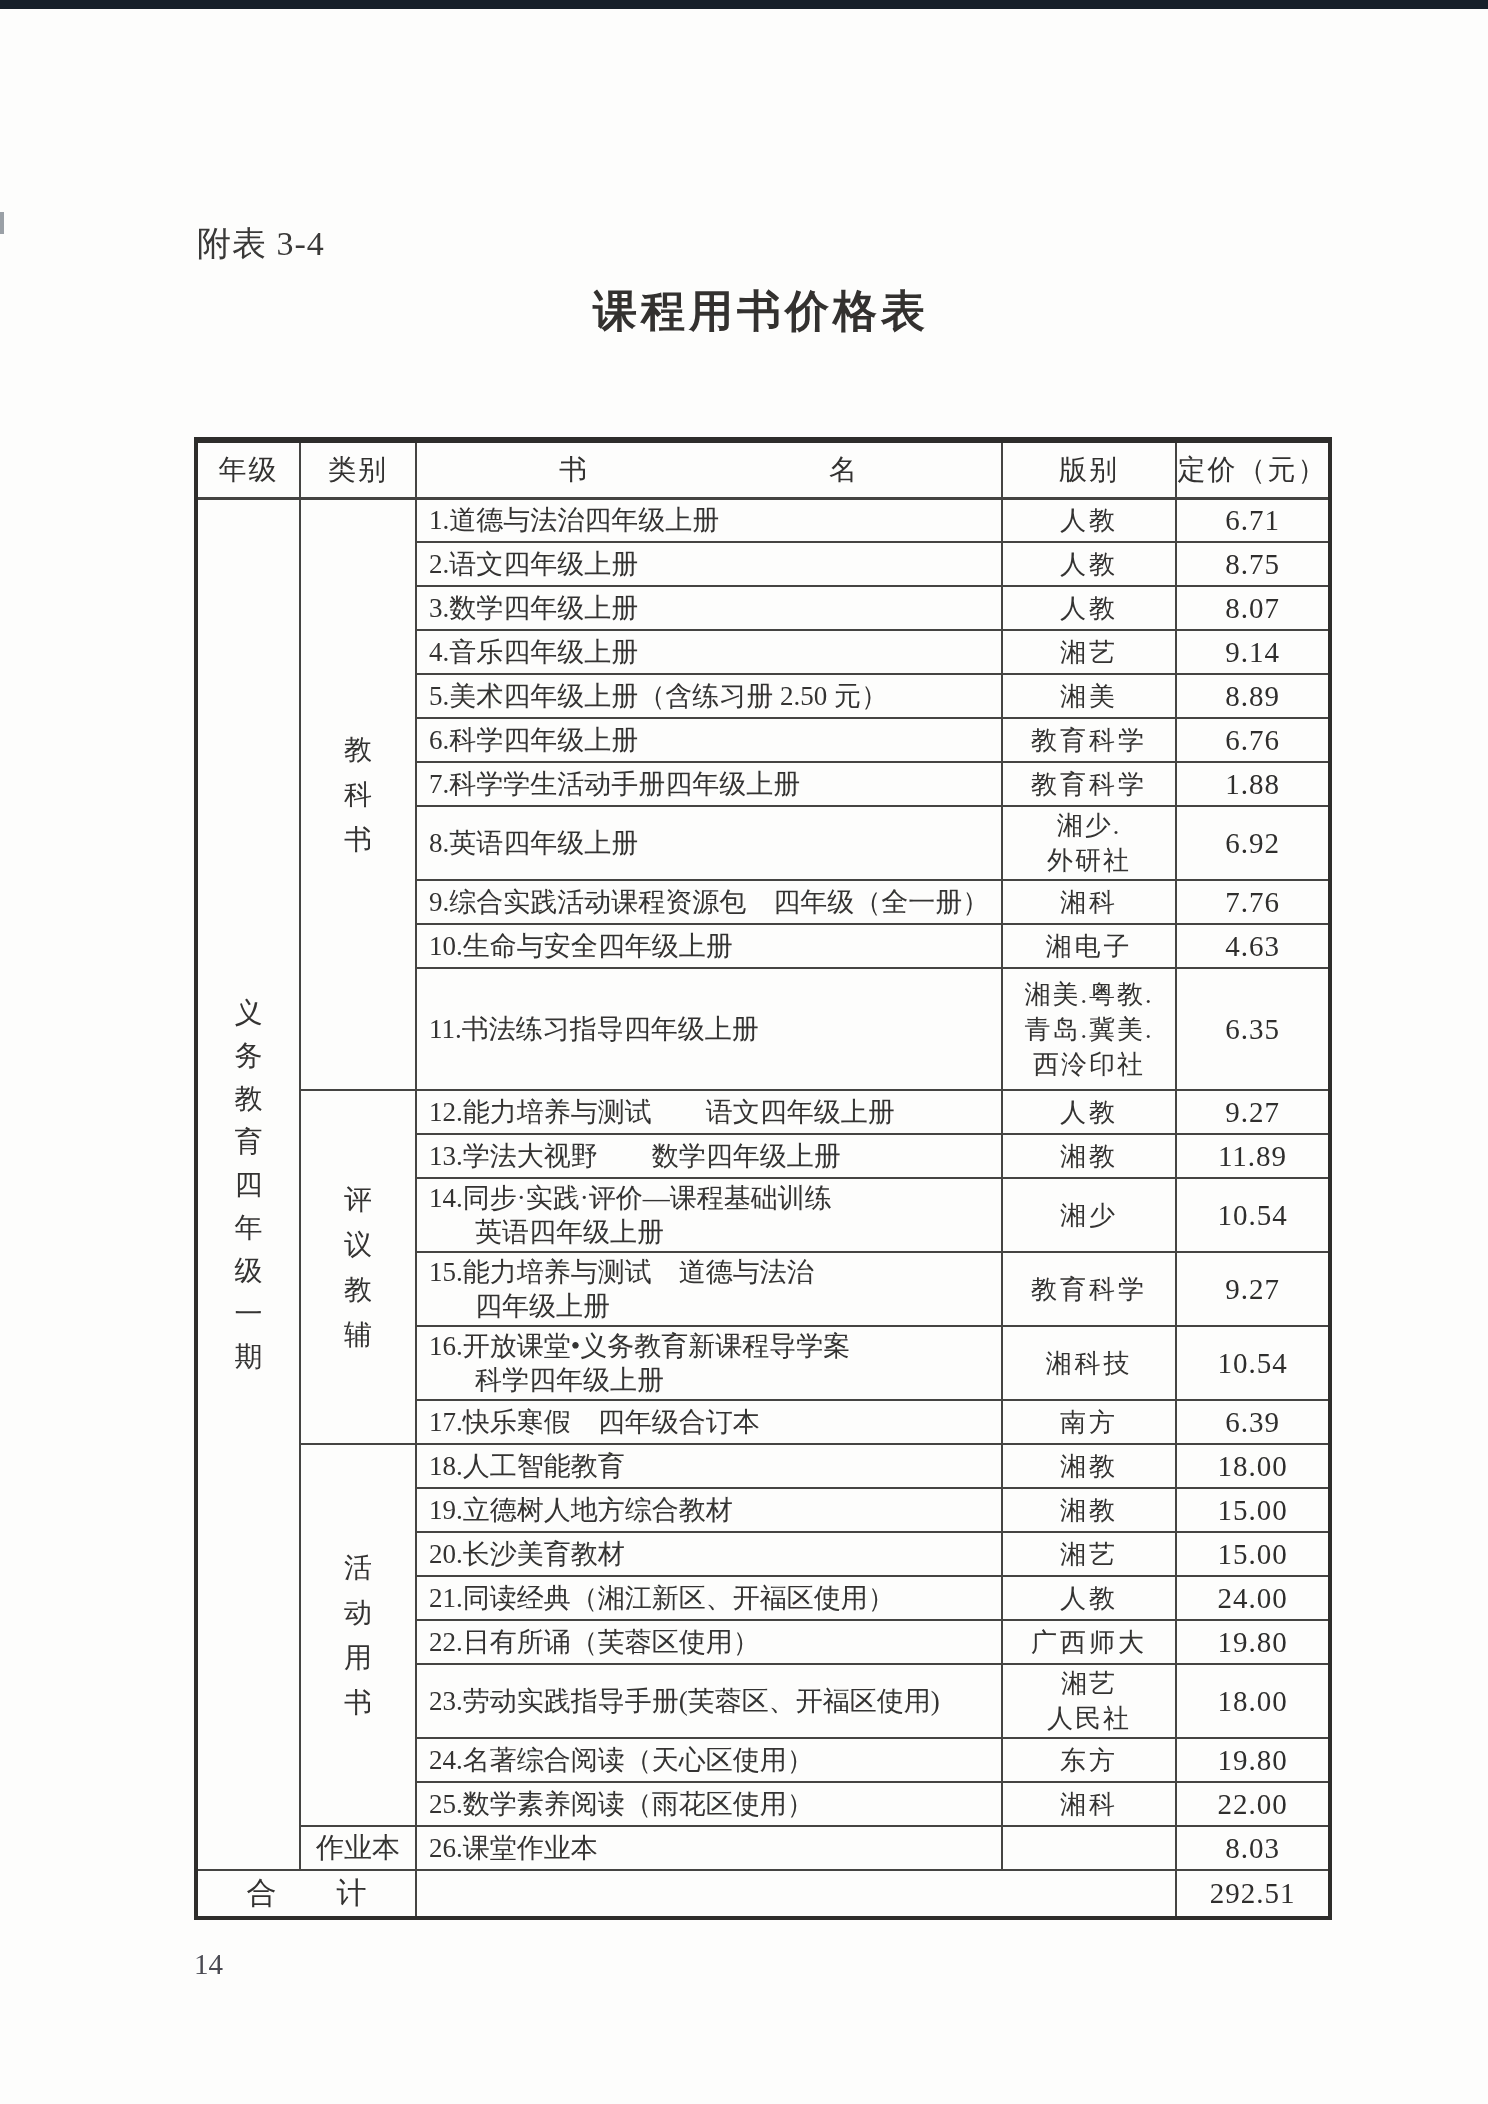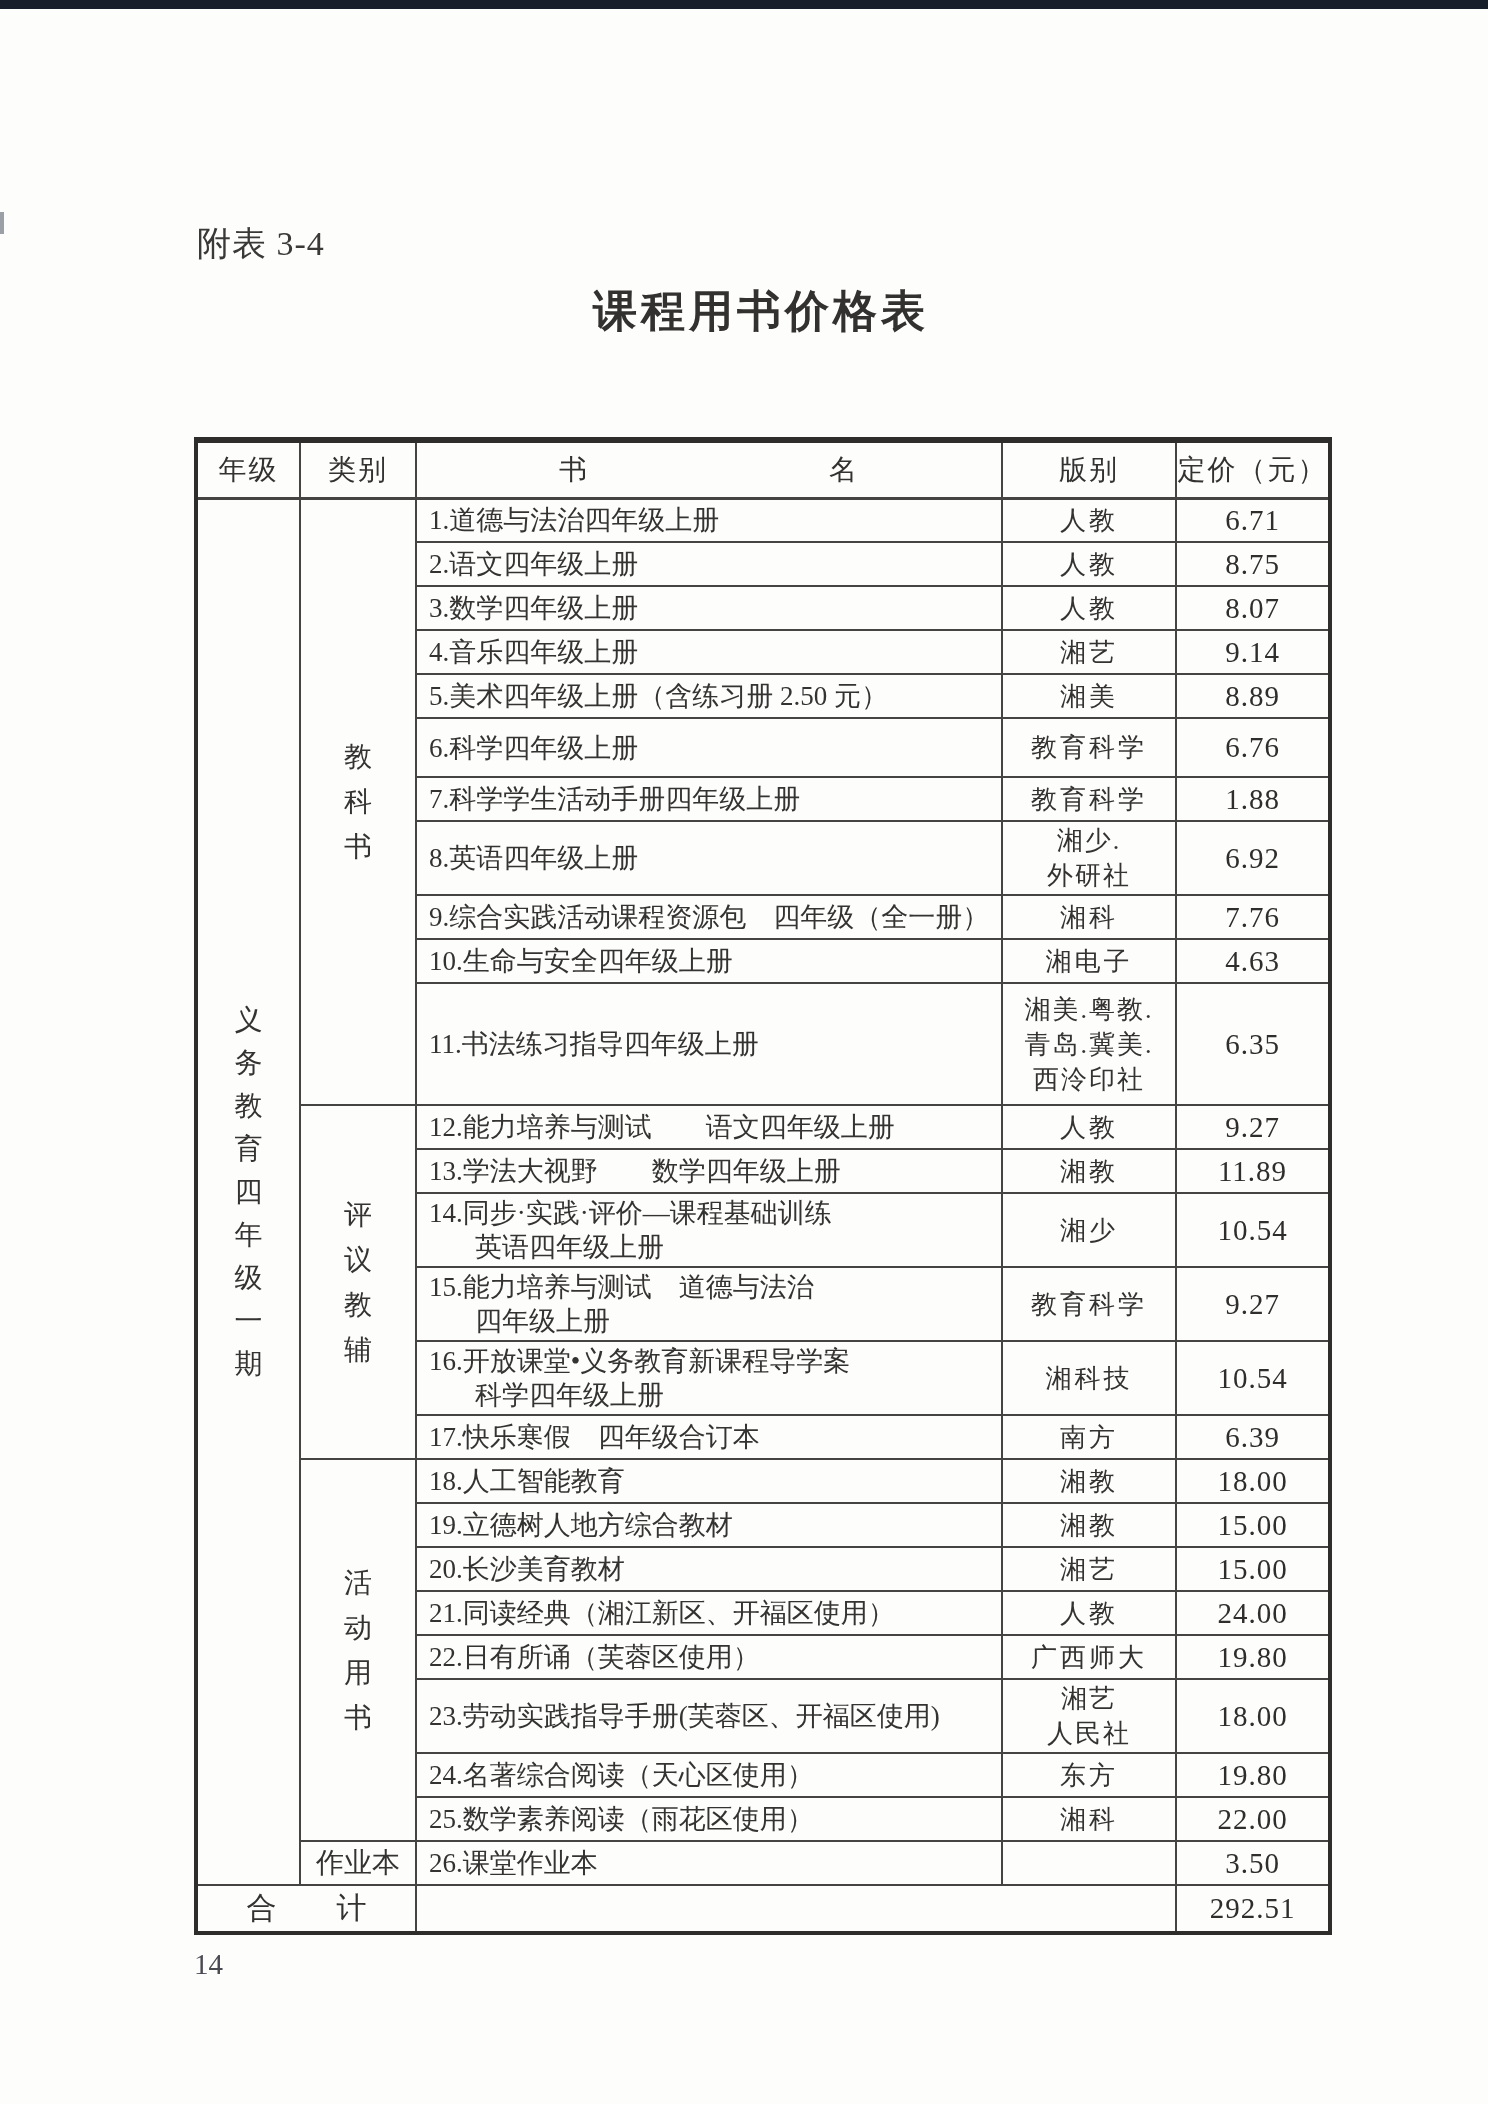--- a/index.html
+++ b/index.html
@@ -164,21 +164,21 @@
         <tr style="height: 44px;">
           <td class="c-name">4.音乐四年级上册</td>
           <td class="c-pub">湘艺</td>
           <td class="c-price">9.14</td>
         </tr>
         <tr style="height: 44px;">
           <td class="c-name">5.美术四年级上册（含练习册 2.50 元）</td>
           <td class="c-pub">湘美</td>
           <td class="c-price">8.89</td>
         </tr>
-        <tr style="height: 59px;">
+        <tr style="height: 44px;">
           <td class="c-name">6.科学四年级上册</td>
           <td class="c-pub">教育科学</td>
           <td class="c-price">6.76</td>
         </tr>
         <tr style="height: 44px;">
           <td class="c-name">7.科学学生活动手册四年级上册</td>
           <td class="c-pub">教育科学</td>
           <td class="c-price">1.88</td>
         </tr>
         <tr style="height: 74px;">
@@ -299,21 +299,21 @@
         </tr>
         <tr style="height: 44px;">
           <td class="c-name">25.数学素养阅读（雨花区使用）</td>
           <td class="c-pub">湘科</td>
           <td class="c-price">22.00</td>
         </tr>
         <tr style="height: 44px;">
           <td class="c-cat" rowspan="1">作业本</td>
           <td class="c-name">26.课堂作业本</td>
           <td class="c-pub"></td>
-          <td class="c-price">3.50</td>
+          <td class="c-price">8.03</td>
         </tr>
         <tr style="height: 48px;">
           <td class="c-total-label" colspan="2">合　　计</td>
           <td colspan="2"></td>
           <td class="c-price">292.51</td>
         </tr>
       </tbody>
   </table>
 
   <div class="page-number">14</div>

